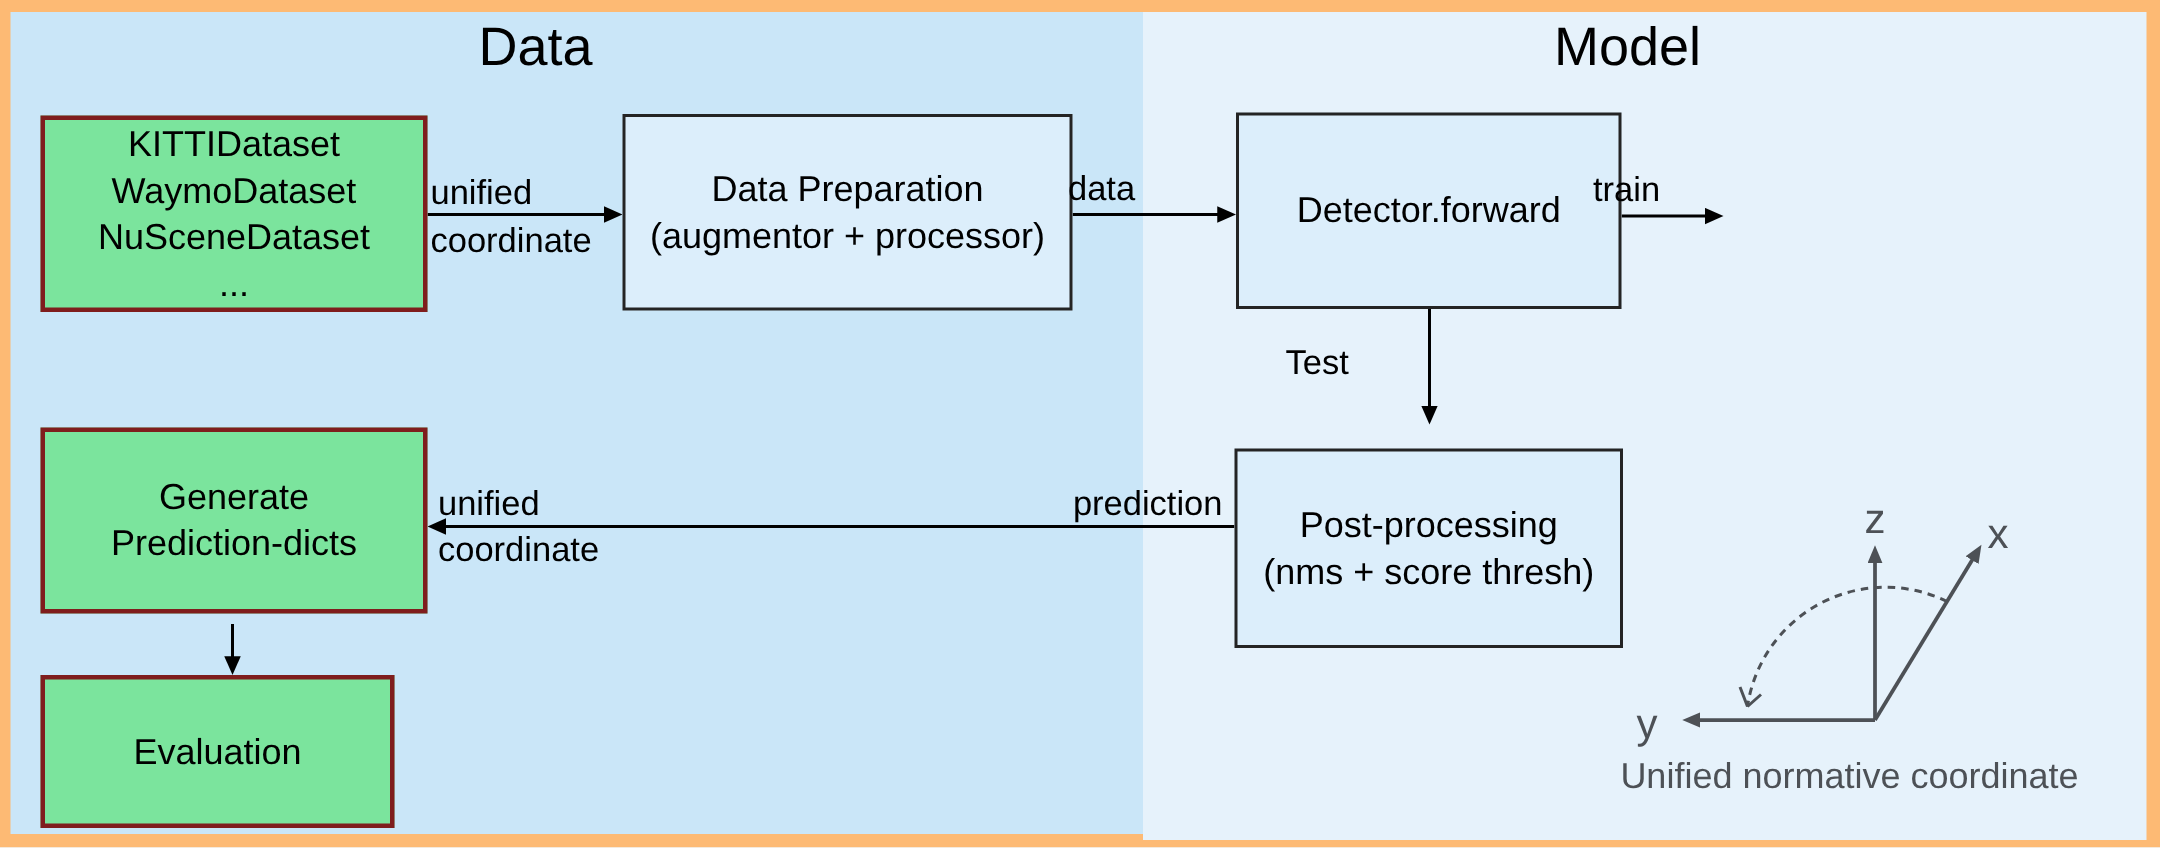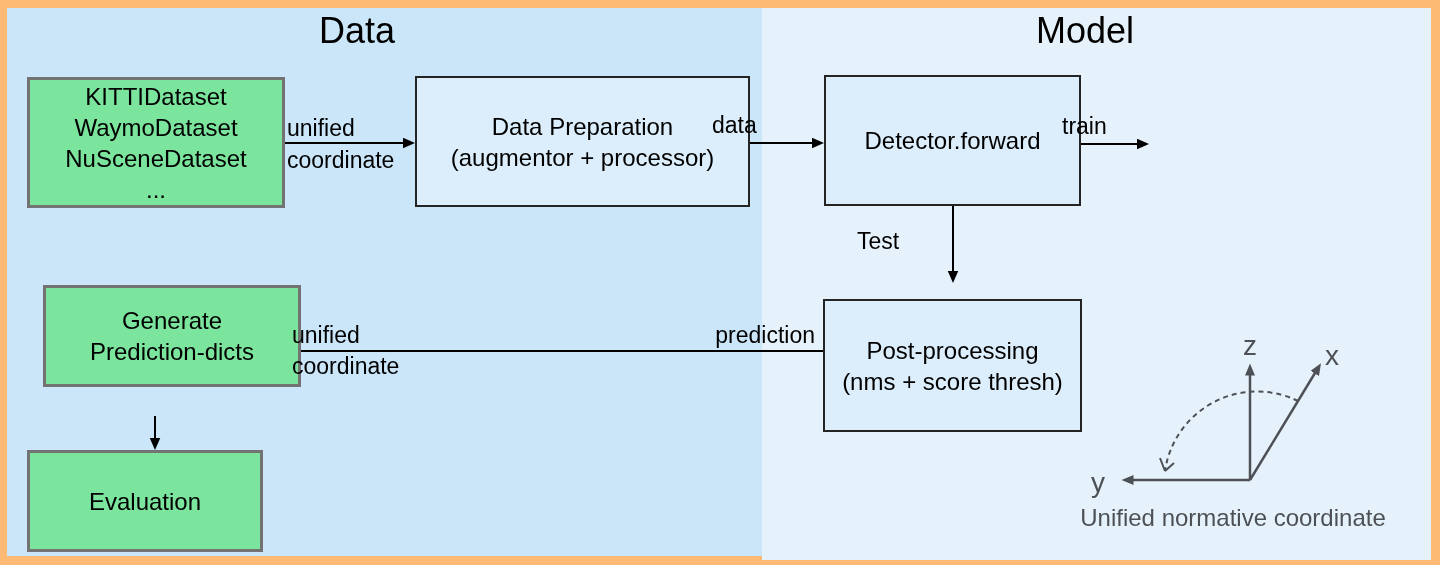--- a/index.html
+++ b/index.html
@@ -10,28 +10,28 @@
   .panel{position:absolute;top:8px;}
   #panel-data{left:7px;width:755px;height:548px;background:#cae6f8;}
   #panel-model{left:762px;width:669px;height:552px;background:#e6f2fb;}
   .sect-title{position:absolute;top:12px;width:200px;text-align:center;font-size:36px;line-height:38px;}
   #title-data{left:257px;}
   #title-model{left:985px;text-align:center;}
   .box{
     position:absolute;display:flex;flex-direction:column;align-items:center;
     justify-content:center;text-align:center;font-size:24px;line-height:31px;box-sizing:border-box;
   }
-  .green{background:#7be49d;border:3px solid #737373;}
+  .green{background:#7be49d;border:3px solid #7f1d1d;}
   .blue{background:#dceefb;border:2px solid #242424;}
   #box-datasets{left:27px;top:77px;width:258px;height:131px;}
-  #box-dataprep{left:415px;top:76px;width:335px;height:131px;}
+  #box-dataprep{left:415px;top:76px;width:300px;height:131px;}
   #box-detector{left:824px;top:75px;width:257px;height:131px;}
   #box-optimization{left:1149px;top:76px;width:256px;height:130px;}
   #box-postproc{left:823px;top:299px;width:259px;height:133px;}
-  #box-generate{left:27px;top:285px;width:258px;height:102px;margin-left:16px;}
+  #box-generate{left:27px;top:285px;width:258px;height:124px;}
   #box-evaluation{left:27px;top:450px;width:236px;height:102px;}
   .albl{position:absolute;font-size:23px;line-height:27px;}
   #lbl-unified1{left:287px;top:115px;width:130px;}
   #lbl-coordinate1{left:287px;top:147px;width:130px;}
   #lbl-data{left:712px;top:112px;width:100px;}
   #lbl-train{left:1062px;top:113px;width:100px;}
   #lbl-test{left:857px;top:228px;width:100px;}
   #lbl-prediction{left:695px;top:322px;width:120px;text-align:right;}
   #lbl-unified2{left:292px;top:322px;width:130px;}
   #lbl-coordinate2{left:292px;top:353px;width:130px;}

